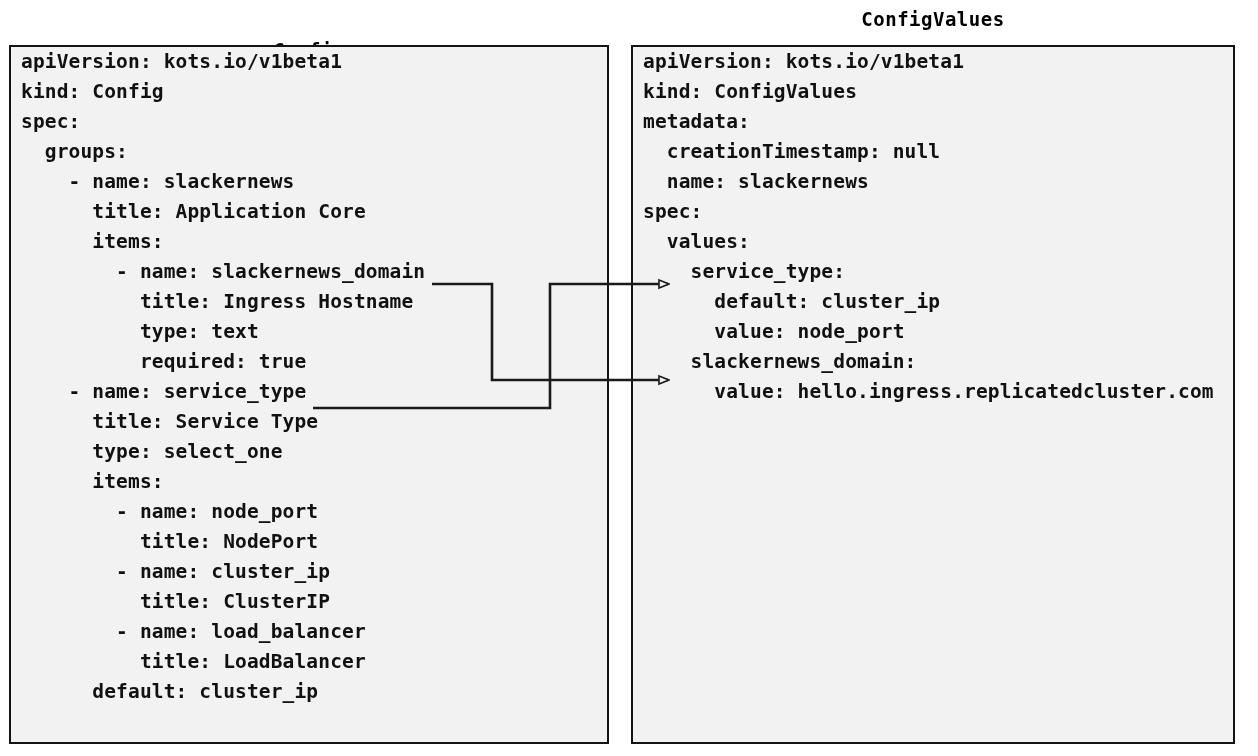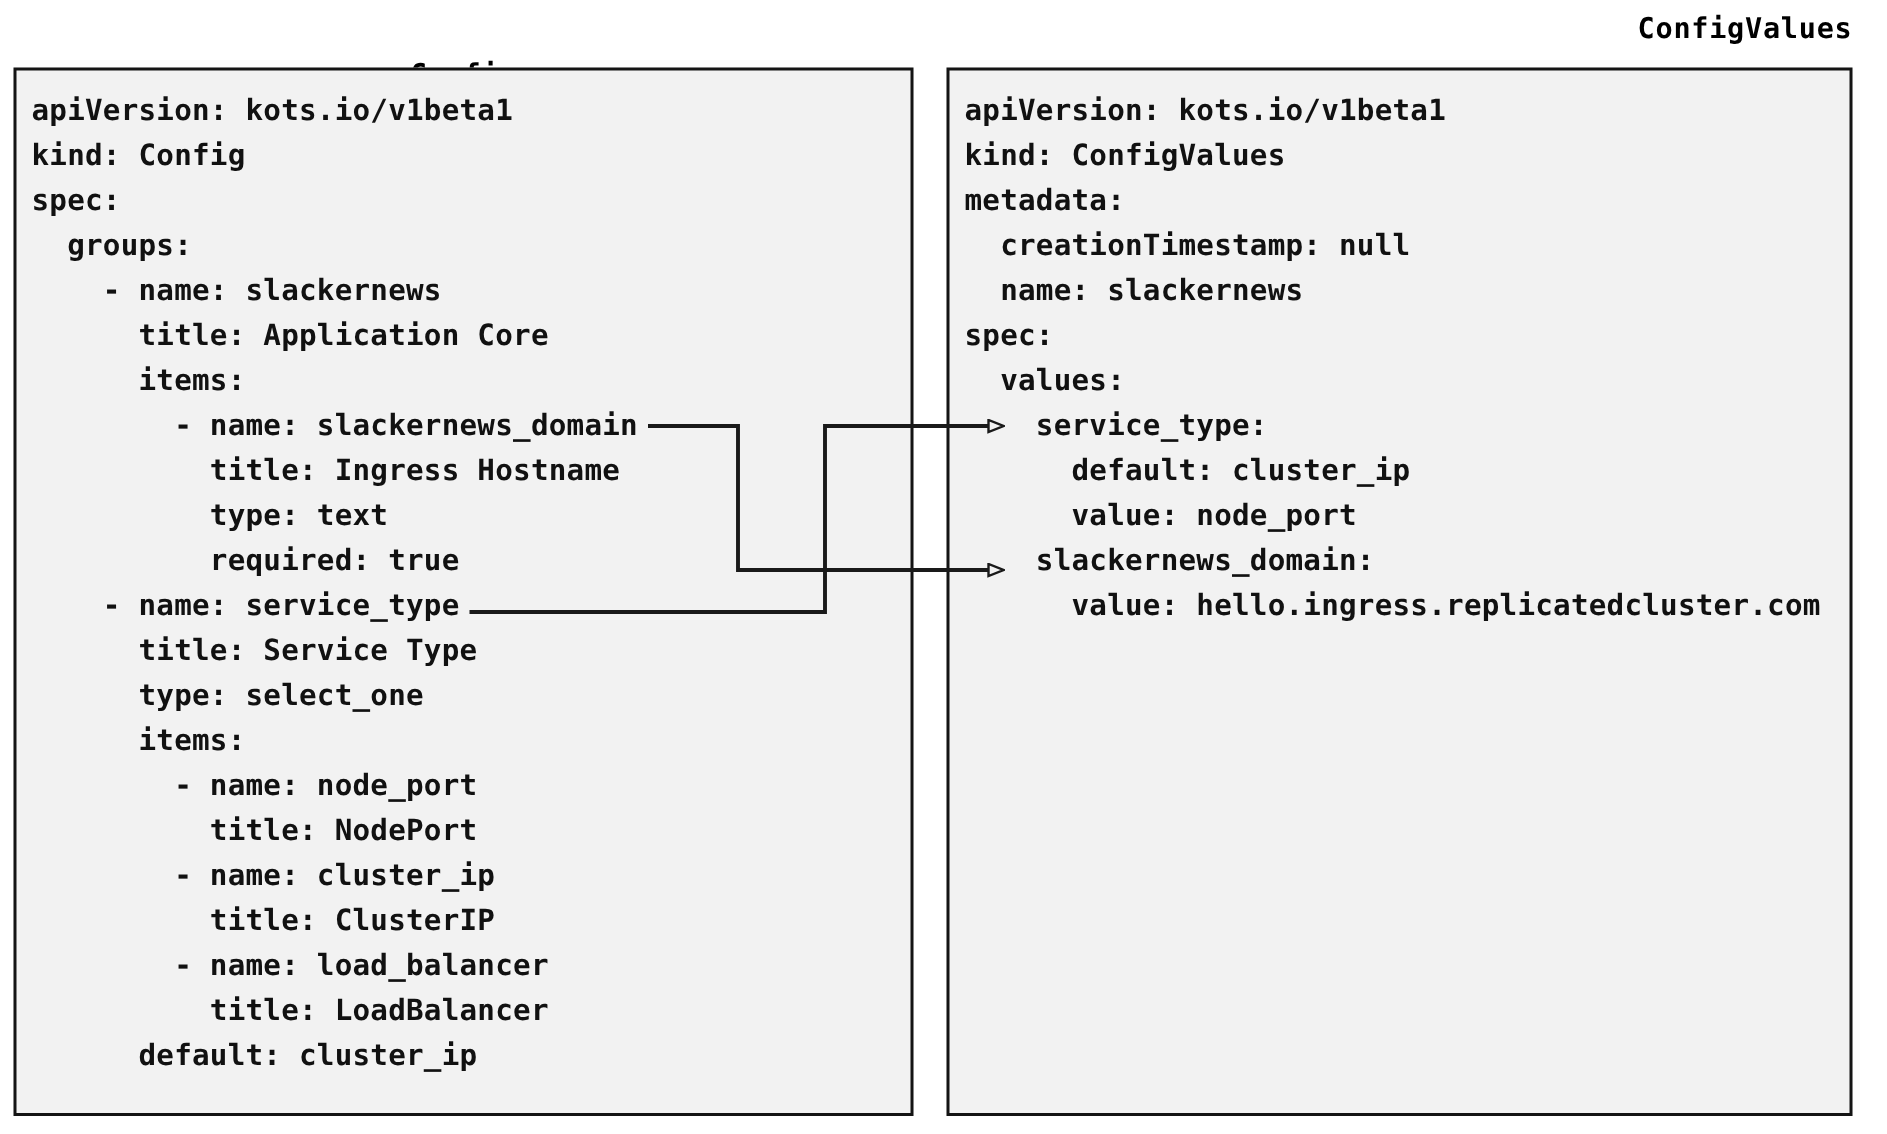--- a/index.html
+++ b/index.html
@@ -36,21 +36,21 @@
   .panel {
     position: absolute;
     background: #f2f2f2;
     border: 2px solid #141414;
     box-sizing: border-box;
   }
 
   .code {
     position: absolute;
     left: 10px;
-    top: 12px;
+    top: 0;
     margin: 0;
     font-family: "DejaVu Sans Mono", "Liberation Mono", monospace;
     font-weight: bold;
     font-size: 19.5px;
     line-height: 30px;
     color: #111111;
     white-space: pre;
     letter-spacing: 0.15px;
   }
 
@@ -88,21 +88,21 @@
       items:
         - name: node_port
           title: NodePort
         - name: cluster_ip
           title: ClusterIP
         - name: load_balancer
           title: LoadBalancer
       default: cluster_ip</pre>
   </div>
 
-  <div class="panel-title" style="left:631px; top:8px; width:604px;text-align:right;">ConfigValues</div>
+  <div class="panel-title" style="left:631px; top:8px; width:604px;">ConfigValues</div>
 
   <div class="panel" style="left:631px; top:45px; width:604px; height:699px;">
     <pre class="code">apiVersion: kots.io/v1beta1
 kind: ConfigValues
 metadata:
   creationTimestamp: null
   name: slackernews
 spec:
   values:
     service_type:

